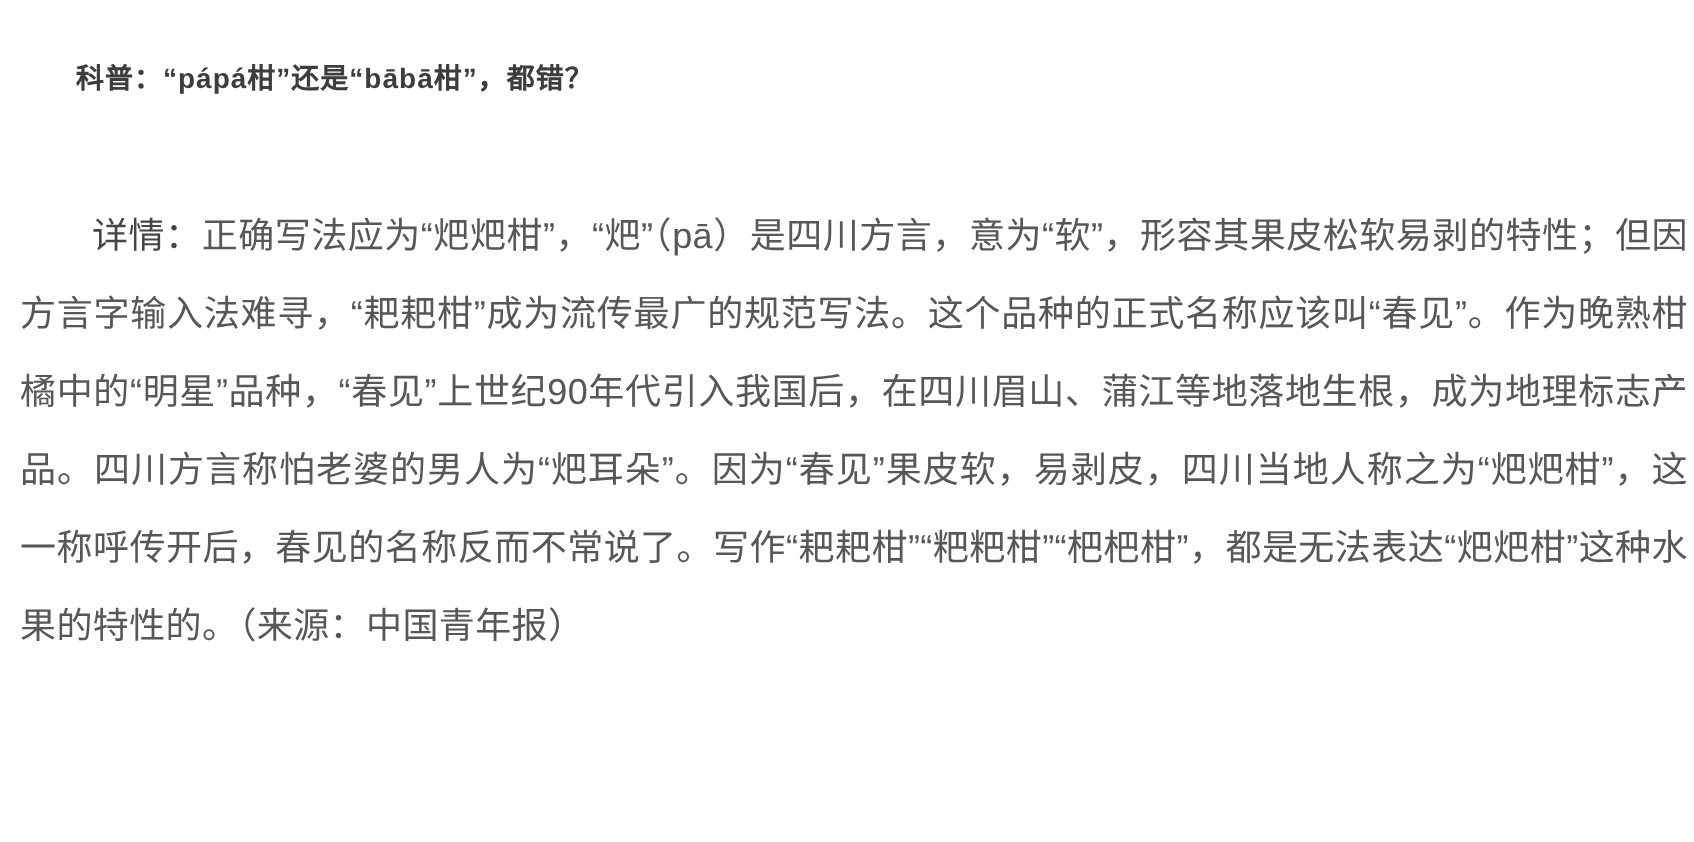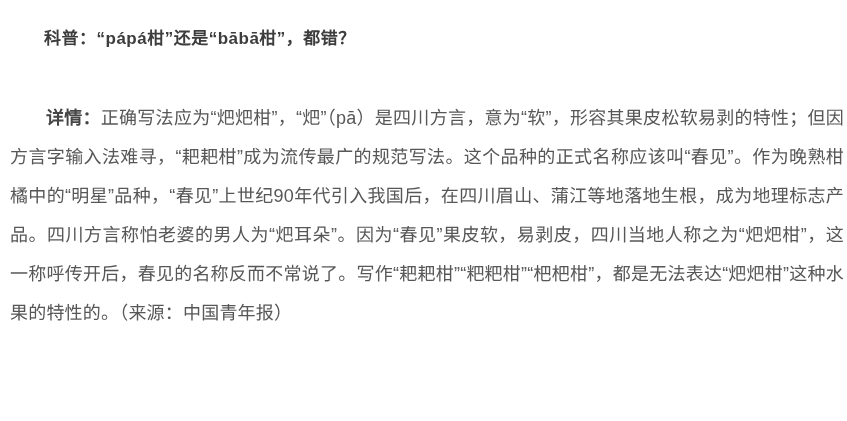--- a/index.html
+++ b/index.html
@@ -15,38 +15,38 @@
   }
   .page {
     box-sizing: border-box;
     width: 847px;
     height: 421px;
     padding: 26px 3px 0 10px;
   }
   .title {
     margin: 0;
     text-indent: 2em;
-    font-size: 17px;
+    font-size: 14px;
     line-height: 26px;
     font-weight: 700;
     color: var(--title-color, #3d3d3d);
     letter-spacing: 0.5px;
   }
   .body-paragraph {
     margin: 47px 0 0 0;
     font-size: 18px;
     line-height: 39px;
     font-weight: 400;
     color: var(--body-color, #575757);
     text-align: justify;
     text-indent: 2em;
     letter-spacing: 0.2px;
   }
   .lead-label {
-    font-weight: 700;
+    font-weight: 400;
     color: var(--lead-color, #454545);
   }
 </style>
 </head>
 <body>
 
 <div class="page">
   <h1 class="title">科普：“pápá柑”还是“bābā柑”，都错？</h1>
   <p class="body-paragraph">
     <span class="lead-label">详情：</span><span>正确写法应为“𤆵𤆵柑”，“𤆵”（pā）是四川方言，意为“软”，形容其果皮松软易剥的特性；但因方言字输入法难寻，“耙耙柑”成为流传最广的规范写法。这个品种的正式名称应该叫“春见”。作为晚熟柑橘中的“明星”品种，“春见”上世纪90年代引入我国后，在四川眉山、蒲江等地落地生根，成为地理标志产品。四川方言称怕老婆的男人为“𤆵耳朵”。因为“春见”果皮软，易剥皮，四川当地人称之为“𤆵𤆵柑”，这一称呼传开后，春见的名称反而不常说了。写作“耙耙柑”“粑粑柑”“杷杷柑”，都是无法表达“𤆵𤆵柑”这种水果的特性的。（来源：中国青年报）</span>

